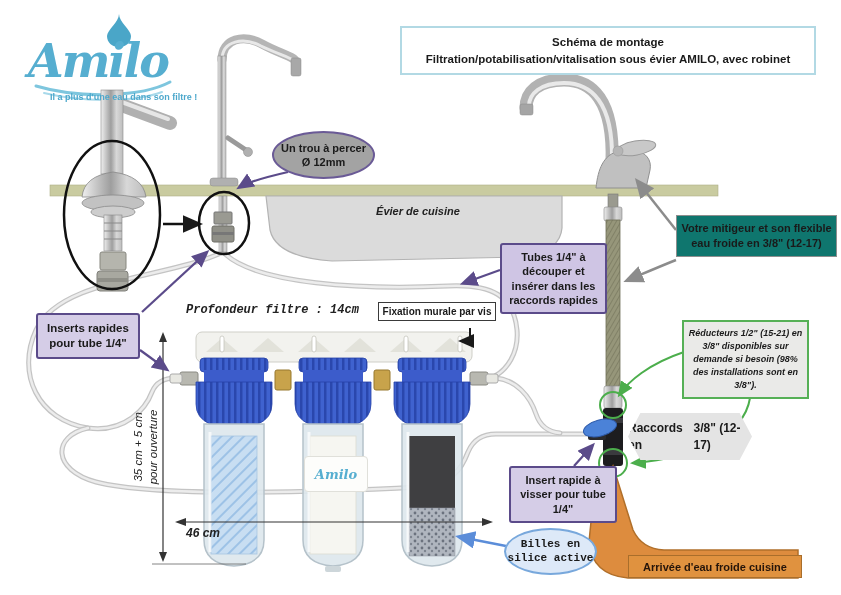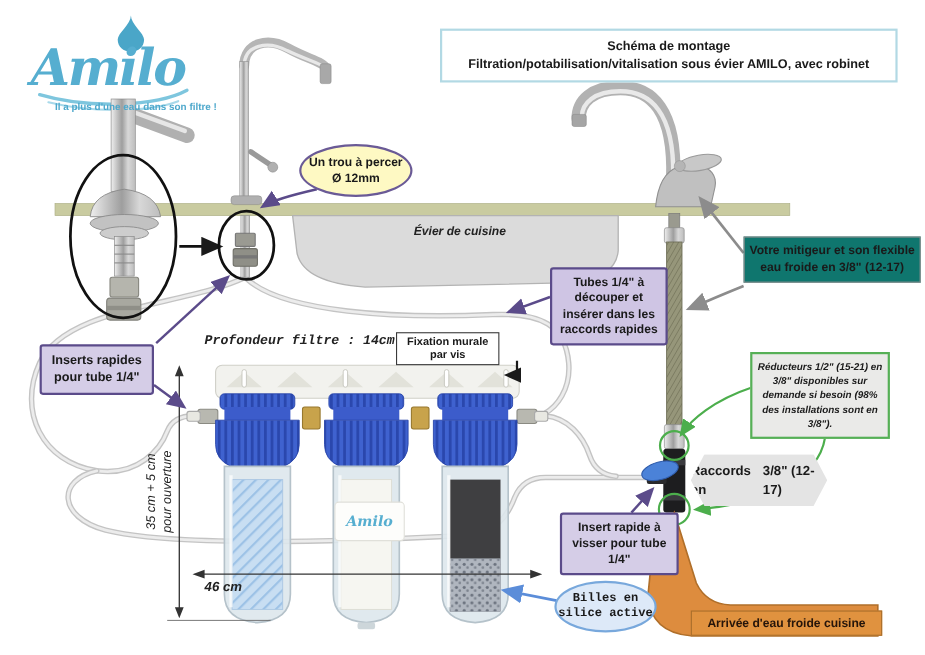--- a/index.html
+++ b/index.html
@@ -10,28 +10,28 @@
   .txt{position:absolute;z-index:3;}
   .box{position:absolute;z-index:3;text-align:center;font-weight:bold;box-sizing:border-box;}
   .pbox{background:#d5cde7;border:2.5px solid #5b4b8a;border-radius:3px;font-size:11px;line-height:1.3;}
   .tubes-box{left:500px;top:243px;width:107px;padding:5px 3px;background:#cfc5e4;}
   .inserts-box{left:36px;top:313px;width:104px;padding:6px 2px;font-size:11.5px;}
   .insert2-box{left:509px;top:466px;width:108px;padding:5px 2px;}
   .mitigeur-box{left:676px;top:215px;width:161px;padding:5px 4px;background:#0f766e;
                 border:1.5px solid #8e8e8e;font-size:11px;line-height:1.35;}
   .green-box{left:682px;top:320px;width:127px;padding:5px 4px;background:#eaeae8;
              border:2px solid #56b056;font-size:9px;font-style:italic;font-weight:600;line-height:1.45;}
-  .fix-box{left:360px;top:302px;width:94px;padding:3px 2px;background:#fff;
+  .fix-box{left:378px;top:302px;width:118px;padding:3px 2px;background:#fff;
            border:1.5px solid #3a3a3a;font-size:10px;font-weight:600;text-align:center;}
   .title-box{left:400px;top:14px;width:416px;padding:6px 4px;background:#fff;
              border:2px solid #b2d9e4;font-size:11.5px;line-height:1.45;margin-top:12px;}
   .ellipse{position:absolute;z-index:3;display:flex;flex-direction:column;justify-content:center;
            align-items:center;text-align:center;font-weight:bold;box-sizing:border-box;}
   .hole-ellipse{left:272px;top:131px;width:103px;height:48px;border-radius:50%;
-                background:#fef9c3;border:2px solid #6a5a96;font-size:11px;line-height:1.3;}
+                background:#a3a3a3;border:2px solid #6a5a96;font-size:11px;line-height:1.3;}
   .billes-ellipse{left:504px;top:528px;width:93px;height:47px;border-radius:50%;
                   background:#dde9f8;border:2.5px solid #78a8dc;font-size:11px;line-height:1.25;font-family:Liberation Mono, monospace;}
   .hexagon{left:628px;top:413px;width:124px;height:47px;background:#e4e4e4;z-index:3;
            clip-path:polygon(10% 0%,90% 0%,100% 50%,90% 100%,10% 100%,0% 50%);
            display:flex;flex-direction:row;justify-content:space-between;align-items:center;
            font-weight:bold;font-size:12px;line-height:1.35;position:absolute;}
   .banner{left:628px;top:555px;width:174px;height:23px;background:#e0923f;border:1.5px solid #a96e2b;
           display:flex;justify-content:center;align-items:center;font-weight:bold;font-size:11px;
           color:#26150a;z-index:3;position:absolute;box-sizing:border-box;}
   .italic-lbl{font-style:italic;color:#222;font-weight:bold;}

